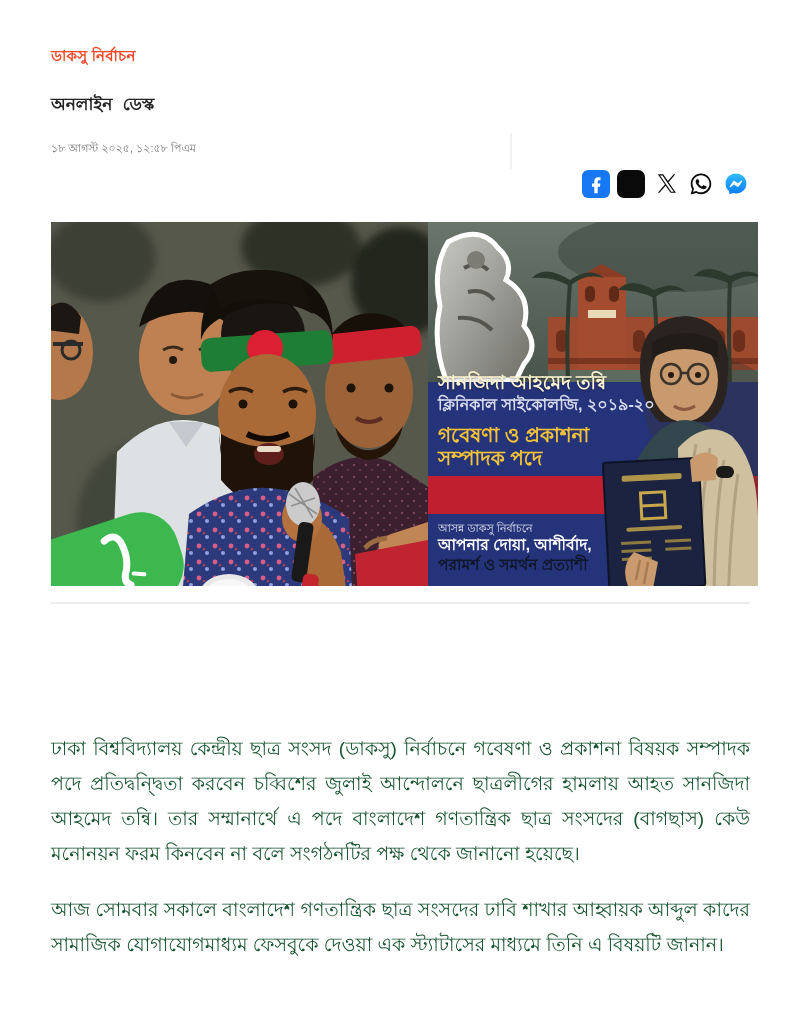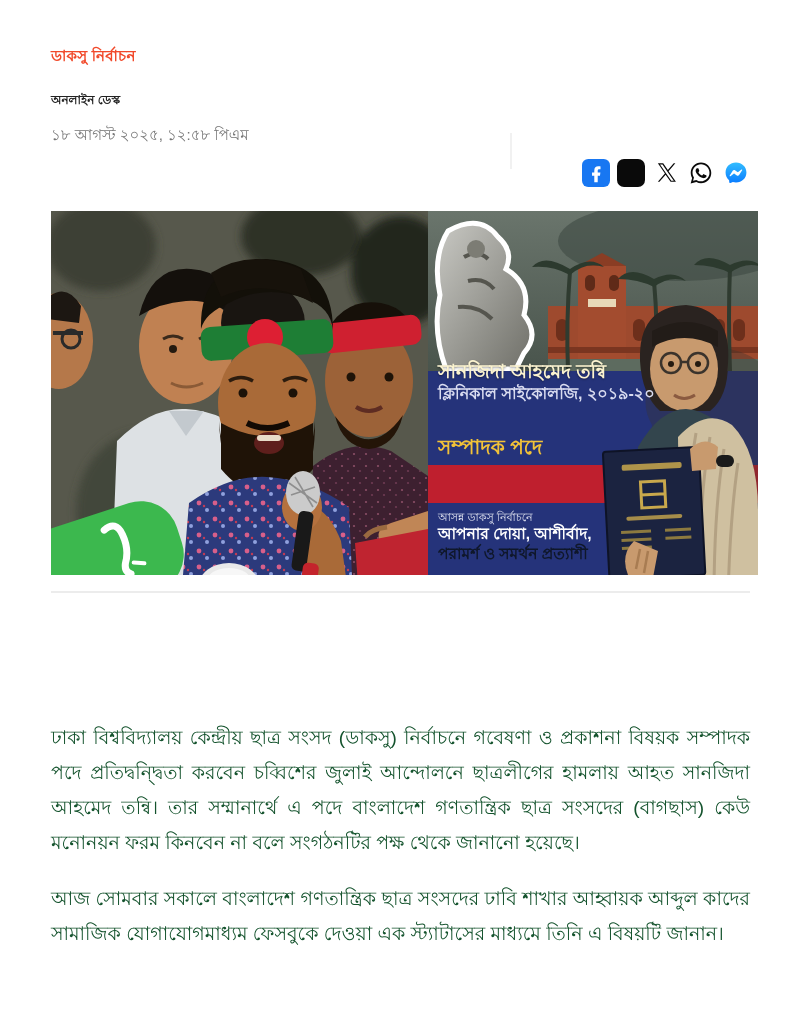--- a/index.html
+++ b/index.html
@@ -5,22 +5,22 @@
   * { margin:0; padding:0; box-sizing:border-box; }
   html,body { background:#ffffff; }
   body { font-family:"Liberation Sans","DejaVu Sans",sans-serif; }
   .page { position:relative; width:791px; height:1024px; background:#fff; overflow:hidden;padding-left:8px; }
   .content { padding:44px 41px 0 43px; }
 
   .category-label { display:inline-block; color:#f1492a; font-size:15px; font-weight:700; text-decoration:none; letter-spacing:.2px; }
   .headline { margin-top:14px; font-size:30px; line-height:1.3; font-weight:700; color:#181818; }
 
   .byline-wrap { margin-top:22px; }
-  .byline-author { font-size:12px; font-weight:700; color:#222; }
-  .byline-date { margin-top:12px; font-size:15px; color:#767676; }
+  .byline-author { font-size:17px; font-weight:700; color:#222;font-family:Liberation Mono, monospace; }
+  .byline-date { margin-top:21px; font-size:11px; color:#767676; }
   .v-sep { position:absolute; left:510px; top:133px; width:2px; height:36px; background:#f1f1f1; }
 
   .share-row { display:flex; justify-content:flex-end; align-items:center; gap:7px; margin-top:10px; height:30px; }
   .share-btn { display:inline-block; width:28px; height:28px; cursor:pointer; }
   .share-btn svg { width:28px; height:28px; display:block; }
 
   .figure-wrap { margin-top:23px; }
   .article-image { display:flex; width:707px; height:364px; overflow:hidden; }
   .photo-left { width:377px; height:388px; flex:0 0 377px; }
   .photo-left svg { width:100%; height:100%; display:block; }
@@ -279,20 +279,21 @@
               </g>
             </g>
 
             <path d="M262 238 Q276 224 290 236 L288 258 L264 260 Z" fill="#c89a6e"></path>
             <rect x="288" y="244" width="18" height="12" rx="6" fill="#1a1a1a"></rect>
             <path d="M206 330 Q192 344 200 364 L224 372 L230 340 Z" fill="#c89a6e"></path>
             <path d="M212 338 l-4 20 M220 340 l-4 22" stroke="#a87c52" stroke-width="2.5" fill="none"></path>
           </svg>
           <div class="poster-text poster-name">সানজিদা আহমেদ তন্বি</div>
           <div class="poster-text poster-dept">ক্লিনিকাল সাইকোলজি, ২০১৯-২০</div>
+          <div class="poster-text poster-pos1">গবেষণা ও প্রকাশনা</div>
           <div class="poster-text poster-pos2">সম্পাদক পদে</div>
           <div class="poster-text poster-upcoming">আসন্ন ডাকসু নির্বাচনে</div>
           <div class="poster-text poster-req1">আপনার দোয়া, আশীর্বাদ,</div>
           <div class="poster-text poster-req2">পরামর্শ ও সমর্থন প্রত্যাশী</div>
         </div>
       </div>
     </figure>
 
     <hr class="divider">
 

